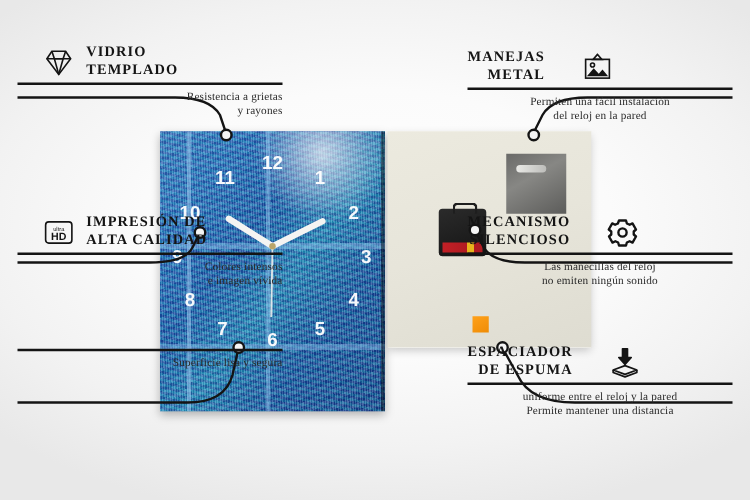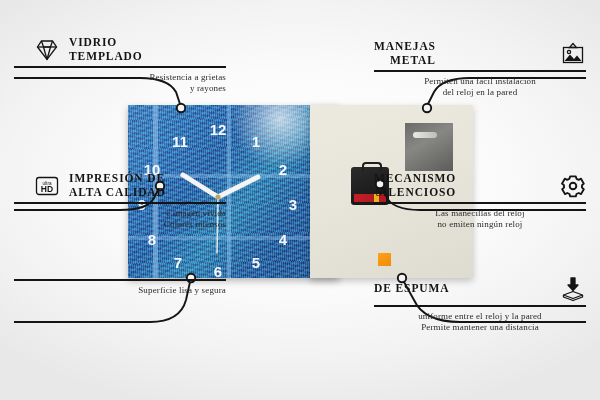--- a/index.html
+++ b/index.html
@@ -9,29 +9,28 @@
     background:
       radial-gradient(ellipse 70% 60% at 50% 45%, #ffffff 0%, #fbfbfb 45%, #f2f2f2 75%, #e8e8e8 100%),
       #f0f0f0;
     position:relative;
   }
   #stage{position:absolute;inset:0;}
 
   
   .product{position:absolute;left:128px;top:105px;width:345px;height:173px;}
   .panel-front{
-    position:absolute;left:0;top:0;width:180px;height:173px;
+    position:absolute;left:0;top:0;width:180px;height:224px;
     background:
       repeating-linear-gradient(88deg, rgba(255,255,255,.16) 0 1px, rgba(0,0,0,.06) 1px 2px),
       repeating-linear-gradient(12deg, rgba(0,220,210,.20) 0 2px, rgba(0,40,130,.18) 2px 4px),
       repeating-linear-gradient(-24deg, rgba(255,255,255,.10) 0 3px, rgba(0,0,70,.10) 3px 6px),
       linear-gradient(128deg,#3f79c4 0%,#2f6ec0 18%,#1f56ab 38%,#2b7fb8 55%,#1c4f9e 72%,#18418c 100%);
     box-shadow:0 3px 7px rgba(0,0,0,.28);
     overflow:hidden;
-    padding-left:31px;
   }
   .panel-front:before{
     content:"";position:absolute;inset:0;
     background:
       linear-gradient(90deg, transparent 0 12%, rgba(150,195,235,.55) 12% 14%, transparent 14% 47%, rgba(150,200,240,.45) 47% 49%, transparent 49% 100%),
       linear-gradient(0deg, transparent 0 22%, rgba(140,190,235,.40) 22% 24%, transparent 24% 58%, rgba(150,200,240,.40) 58% 60%, transparent 60% 100%),
       radial-gradient(circle at 72% 8%, rgba(255,255,255,.70) 0%, rgba(255,255,255,0) 22%);
   }
   .panel-front:after{
     content:"";position:absolute;right:-2px;top:0;width:5px;height:100%;
@@ -67,21 +66,21 @@
     background:linear-gradient(150deg,#ffa11a,#ef8c06);
   }
 
   
   #wires{position:absolute;inset:0;width:600px;height:400px;}
 
   
   .feat{position:absolute;width:212px;}
   .feat .head{display:flex;align-items:center;gap:9px;}
   .feat.left .head{justify-content:flex-start;}
-  .feat.right .head{justify-content:space-between;font-family:Liberation Serif, serif;}
+  .feat.right .head{justify-content:flex-start;font-family:Liberation Serif, serif;}
   .ttl{
     font-size:11.5px;font-weight:bold;letter-spacing:.9px;color:#141414;
     line-height:13.5px;text-transform:uppercase;
   }
   .feat.left .ttl{text-align:left;}
   .feat.right .ttl{text-align:right;}
   .rule{height:1.6px;background:#141414;margin-top:3px;}
   .sub{
     font-size:9px;color:#2b2b2b;line-height:11.5px;margin-top:4px;letter-spacing:.15px;
   }
@@ -198,22 +197,22 @@
           <text x="13" y="19" text-anchor="middle" font-family="Liberation Sans, sans-serif" font-size="8.5" font-weight="bold" fill="currentColor" stroke="none">HD</text>
         </svg>
       </span>
       <div class="ttl">
         <div>IMPRESIÓN DE</div>
         <div>ALTA CALIDAD</div>
       </div>
     </div>
     <div class="rule"></div>
     <div class="sub">
+      <div>Colores intensos</div>
       <div>e imagen vívida</div>
-      <div>Colores intensos</div>
     </div>
   </div>
 
   <div class="feat left" id="f-edges">
     <div class="rule"></div>
     <div class="sub">
       <div>Superficie lisa y segura</div>
       <div></div>
     </div>
   </div>
@@ -249,27 +248,28 @@
       <span class="ico">
         <svg viewBox="0 0 26 26" fill="none" stroke="currentColor" stroke-width="1.9" stroke-linejoin="round">
           <path d="M10.2 3.4 h5.6 l.7 2.4 2.2 1 2.3-1.1 2.8 4.9-1.8 1.6v2.4l1.8 1.6-2.8 4.9-2.3-1.1-2.2 1-.7 2.4h-5.6l-.7-2.4-2.2-1-2.3 1.1-2.8-4.9 1.8-1.6v-2.4L2 10.6l2.8-4.9 2.3 1.1 2.2-1z"></path>
           <circle cx="13" cy="13" r="3.3"></circle>
         </svg>
       </span>
     </div>
     <div class="rule"></div>
     <div class="sub">
       <div>Las manecillas del reloj</div>
-      <div>no emiten ningún reloj</div>
+      <div>no emiten ningún sonido</div>
     </div>
   </div>
 
   <div class="feat right" id="f-foam">
     <div class="head">
       <div class="ttl">
+        <div>ESPACIADOR</div>
         <div>DE ESPUMA</div>
       </div>
       <span class="ico">
         <svg viewBox="0 0 26 26" fill="none" stroke="currentColor" stroke-width="1.3" stroke-linejoin="round">
           <path d="M11 2 h4 v7 h3 l-5 5.5 -5 -5.5 h3 z" fill="currentColor"></path>
           <path d="M13 15.5 L3.5 19 L13 22.5 L22.5 19 Z"></path>
           <path d="M3.5 19 v2 L13 24.5 L22.5 21 v-2"></path>
         </svg>
       </span>
     </div>

